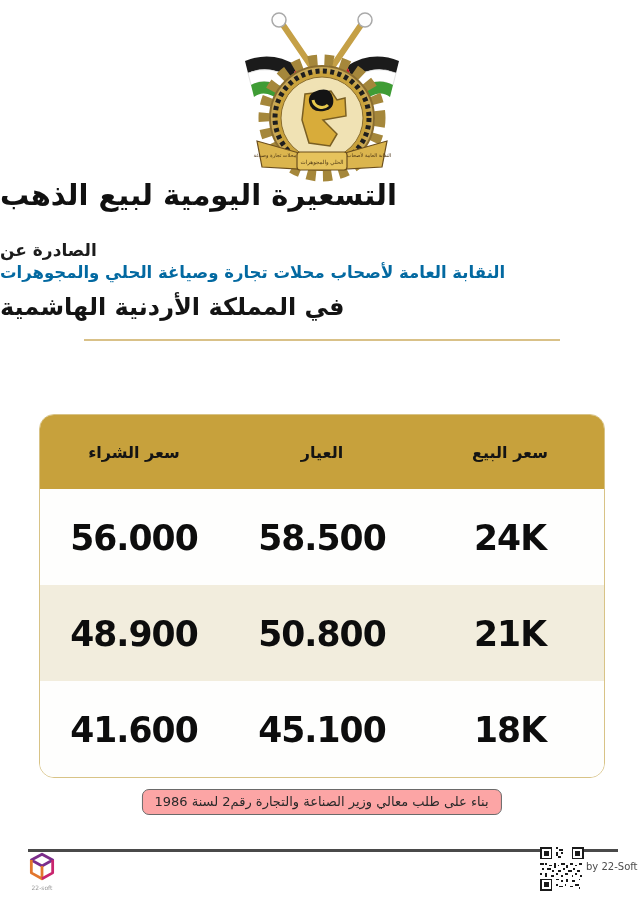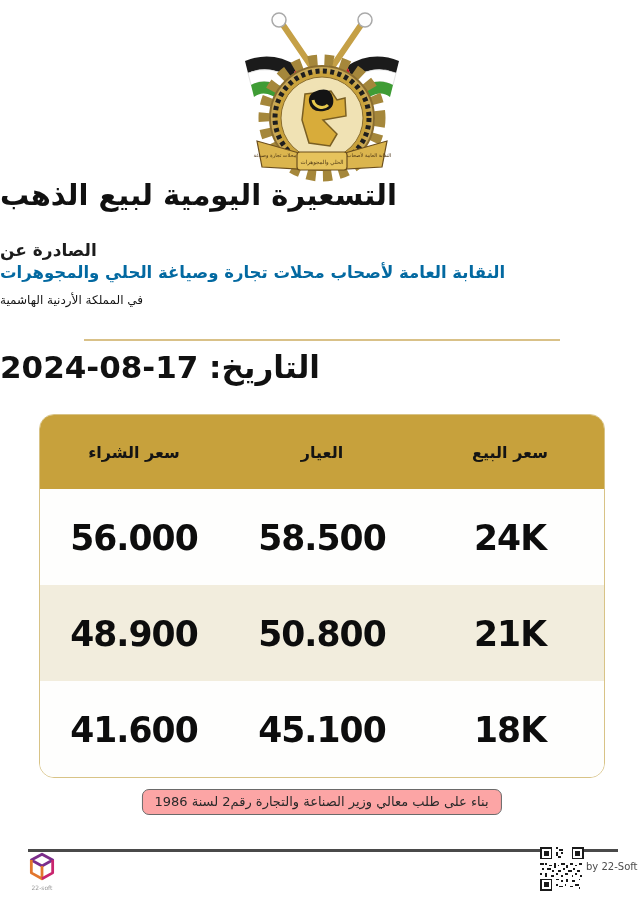--- a/index.html
+++ b/index.html
@@ -13,21 +13,21 @@
   .abs{position:absolute;}
   .centered{left:0;right:0;text-align:left;}
 
   
   .emblem{top:6px;left:50%;transform:translateX(-50%);width:210px;height:176px;}
 
   
   .title{top:178px;font-size:29px;font-weight:bold;letter-spacing:0;}
   .issued-by{top:240px;font-size:17px;font-weight:600;color:#1c1c1c;}
   .issuer{top:263px;font-size:16.5px;font-weight:bold;white-space:nowrap;color:#0369a1;}
-  .country{top:293px;font-size:12px;font-weight:normal;color:#141414;}
+  .country{top:293px;font-size:24px;font-weight:bold;color:#141414;}
   .gold-divider{top:331px;left:84px;width:476px;height:0;border:none;border-top:2px solid var(--divider-gold,#D9C188);}
 
   .date-line{top:349px;font-size:31px;font-weight:bold;}
   .date-line .val{letter-spacing:1px;}
 
   
   .price-table{
     top:414px;left:39px;width:564px;
     border:1.5px solid var(--gold-border,#D8C386);
     border-radius:15px;overflow:hidden;background:#fff;
@@ -98,24 +98,20 @@
       </g>
     </svg>
   </div>
 
   <h1 class="abs centered title" style="margin:0;">التسعيرة اليومية لبيع الذهب</h1>
   <div class="abs centered issued-by">الصادرة عن</div>
   <div class="abs centered issuer">النقابة العامة لأصحاب محلات تجارة وصياغة الحلي والمجوهرات</div>
   <div class="abs centered country">في المملكة الأردنية الهاشمية</div>
   <hr class="abs gold-divider">
 
-  <div class="abs centered date-line">
-    <span>التاريخ:</span>
-    <span class="val">17-08-2024</span>
-  </div>
 
   <div class="abs price-table">
     <div class="trow thead">
       <div class="cell">سعر البيع</div>
       <div class="cell">العيار</div>
       <div class="cell">سعر الشراء</div>
     </div>
     <div class="trow drow">
       <div class="cell">24K</div>
       <div class="cell">58.500</div>

